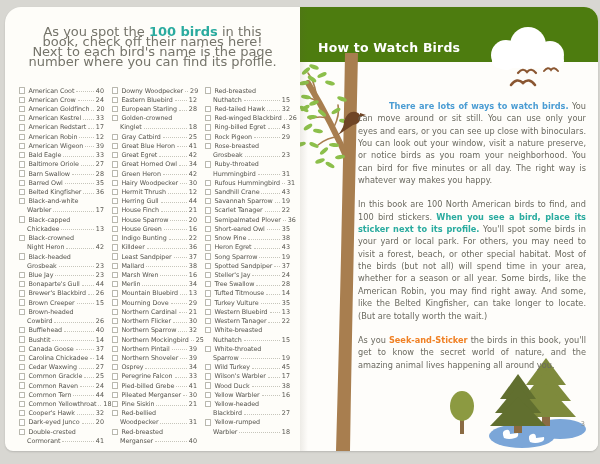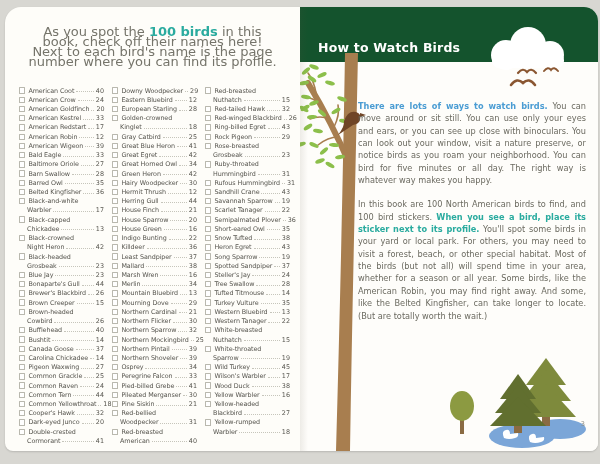--- a/index.html
+++ b/index.html
@@ -38,33 +38,33 @@
   .ind{flex:none;width:8.1px;}
   .nm{white-space:nowrap;letter-spacing:-0.1px;}
   .dots{flex:1;border-bottom:1px dotted #c6c5bb;margin:2px 2px 0 2px;min-width:3px;}
   .pg{flex:none;text-align:right;}
   
   .right-page{width:298px;position:relative;background:#fefdfa;border-radius:0 14px 8px 0;}
   .gutter{position:absolute;left:0;top:0;bottom:0;width:8px;
     background:linear-gradient(90deg,rgba(90,80,60,.10),rgba(90,80,60,0));pointer-events:none;z-index:5;}
   .blue-header{
     position:absolute;left:0;top:0;right:0;height:55px;
-    background:#14532d;border-top-right-radius:14px;z-index:1;
+    background:#4d7c0f;border-top-right-radius:14px;z-index:1;
   }
   .rp-title{
     position:absolute;left:18px;bottom:7px;color:#ffffff;
     font-weight:bold;font-size:12.5px;letter-spacing:0.2px;
   }
   .cloud-wrap{position:absolute;left:178px;top:18px;z-index:2;}
   .rp-text{
     position:absolute;left:58px;top:93px;width:228px;z-index:3;
     font-size:8.2px;line-height:12.35px;color:#6b6a60;text-align:justify;
   }
   .rp-text p{margin:0 0 12px 0;}
-  .lead-blue{color:#4a9cd3;font-weight:bold;}
+  .lead-blue{color:#4a9cd3;font-weight:bold;padding-left:31px;}
   .lead-teal{color:#2aab9f;font-weight:bold;}
   .lead-orange{color:#f08125;font-weight:bold;}
   .tree-wrap{position:absolute;left:0;top:46px;z-index:2;}
   .scene-wrap{position:absolute;left:138px;top:351px;z-index:2;}
   .rp-pagenum{position:absolute;right:13px;bottom:23px;font-size:6.5px;color:#8b8a80;z-index:4;}
 </style>
 </head>
 <body>
 
 <div class="book">
@@ -238,21 +238,21 @@
             <span class="pg">37</span>
           </div>
           <div class="row">
             <span class="cb"></span>
             <span class="nm">Carolina Chickadee</span>
             <span class="dots"></span>
             <span class="pg">14</span>
           </div>
           <div class="row">
             <span class="cb"></span>
-            <span class="nm">Pigeon Waxwing</span>
+            <span class="nm">Cedar Waxwing</span>
             <span class="dots"></span>
             <span class="pg">27</span>
           </div>
           <div class="row">
             <span class="cb"></span>
             <span class="nm">Common Grackle</span>
             <span class="dots"></span>
             <span class="pg">25</span>
           </div>
           <div class="row">
@@ -514,21 +514,21 @@
             <span class="nm">Woodpecker</span>
             <span class="dots"></span>
             <span class="pg">31</span>
           </div>
           <div class="row">
             <span class="cb"></span>
             <span class="nm">Red-breasted</span>
           </div>
           <div class="row">
             <span class="ind"></span>
-            <span class="nm">American</span>
+            <span class="nm">Merganser</span>
             <span class="dots"></span>
             <span class="pg">40</span>
           </div>
         </div>
       <div class="col">
           <div class="row">
             <span class="cb"></span>
             <span class="nm">Red-breasted</span>
           </div>
           <div class="row">
@@ -612,21 +612,21 @@
             <span class="pg">36</span>
           </div>
           <div class="row">
             <span class="cb"></span>
             <span class="nm">Short-eared Owl</span>
             <span class="dots"></span>
             <span class="pg">35</span>
           </div>
           <div class="row">
             <span class="cb"></span>
-            <span class="nm">Snow Tufted</span>
+            <span class="nm">Snow Pine</span>
             <span class="dots"></span>
             <span class="pg">38</span>
           </div>
           <div class="row">
             <span class="cb"></span>
             <span class="nm">Heron Egret</span>
             <span class="dots"></span>
             <span class="pg">43</span>
           </div>
           <div class="row">
@@ -808,20 +808,21 @@
         <g>
           <path d="M44,68 q4,-11 12,-9 q6,2 4,8 q-1,4 -7,5 l-15,10 q7,-9 6,-14 Z" fill="#6f4526"></path>
           <polygon points="60,60 66,62 60,64" fill="#6f4526"></polygon>
         </g>
       </svg>
     </div>
 
     <div class="rp-text">
       <p><span class="lead-blue">There are lots of ways to watch birds.</span><span> You can move around or sit still. You can use only your eyes and ears, or you can see up close with binoculars. You can look out your window, visit a nature preserve, or notice birds as you roam your neighborhood. You can bird for five minutes or all day. The right way is whatever way makes you happy.</span></p>
       <p><span>In this book are 100 North American birds to find, and 100 bird stickers. </span><span class="lead-teal">When you see a bird, place its sticker next to its profile.</span><span> You'll spot some birds in your yard or local park. For others, you may need to visit a forest, beach, or other special habitat. Most of the birds (but not all) will spend time in your area, whether for a season or all year. Some birds, like the American Robin, you may find right away. And some, like the Belted Kingfisher, can take longer to locate. (But are totally worth the wait.)</span></p>
+      <p><span>As you </span><span class="lead-orange">Seek-and-Sticker</span><span> the birds in this book, you'll get to know the secret world of nature, and the amazing animal lives happening all around you.</span></p>
     </div>
 
     <div class="scene-wrap">
       <svg width="150" height="92" viewBox="0 0 150 92">
         <g>
           <ellipse cx="84" cy="78" rx="33" ry="12" fill="#7ba6d8"></ellipse>
           <ellipse cx="122" cy="71" rx="26" ry="10" fill="#7ba6d8"></ellipse>
         </g>
         <g>
           <g fill="#7e8a3c">

